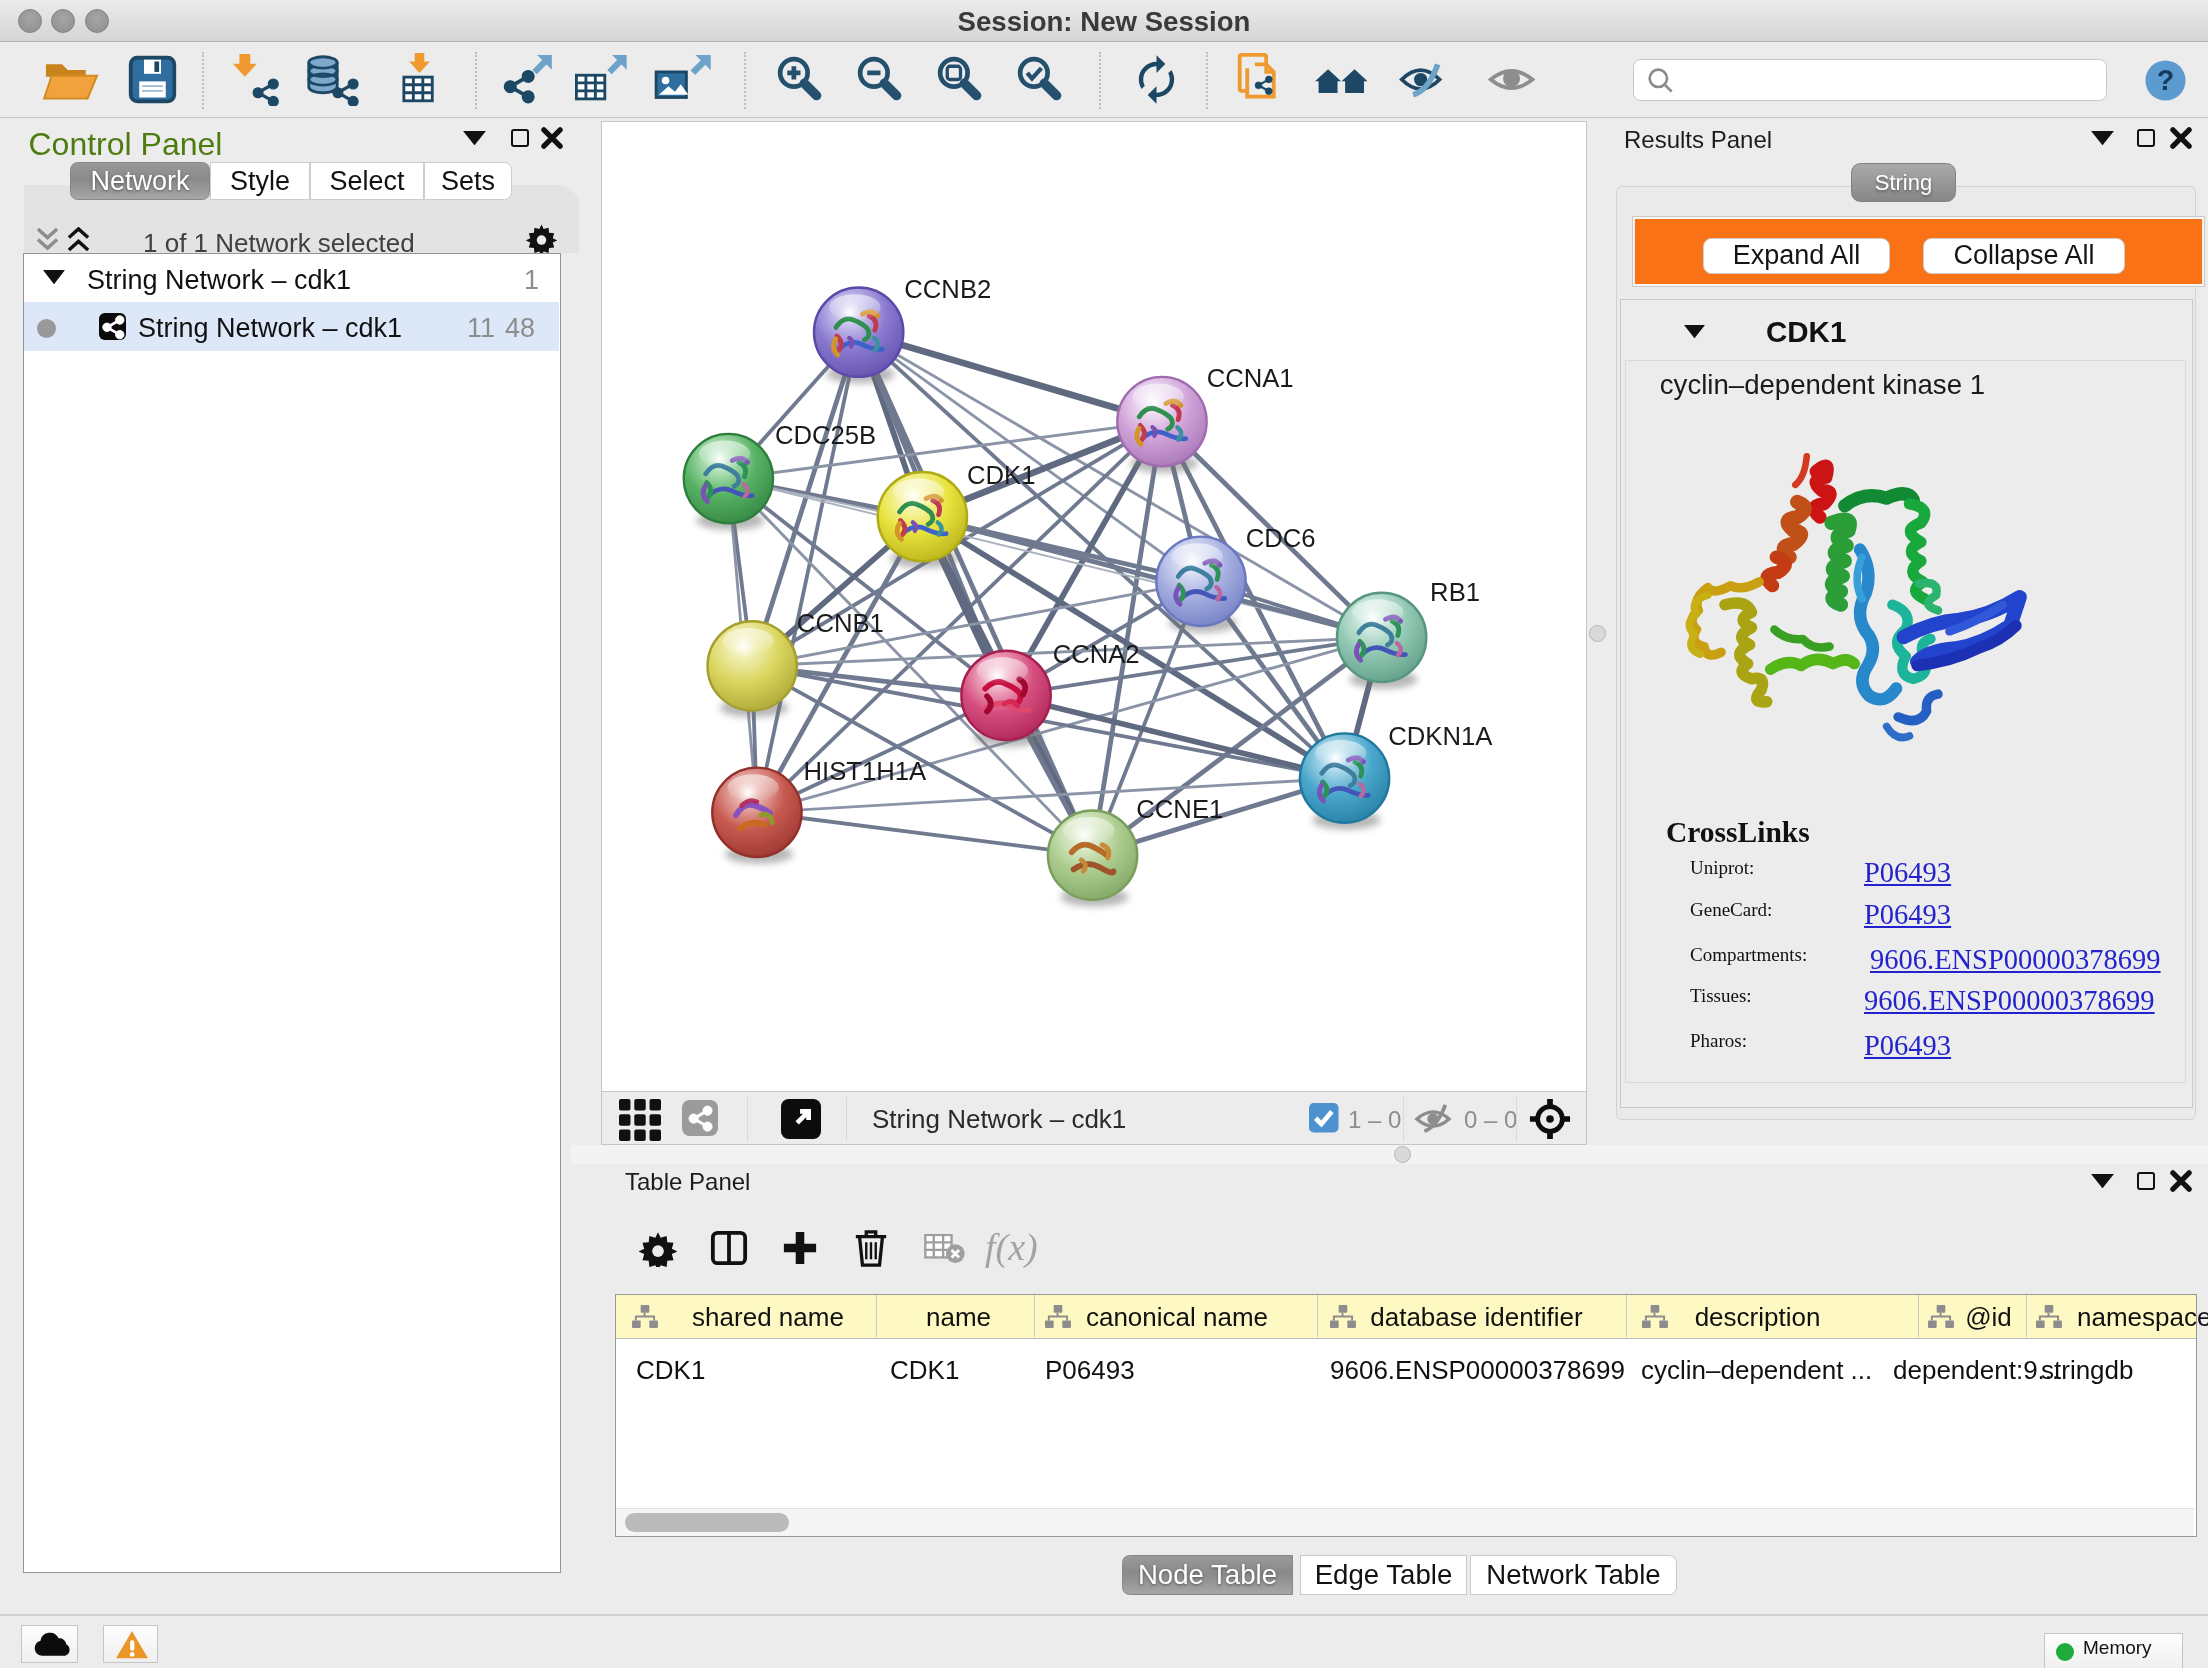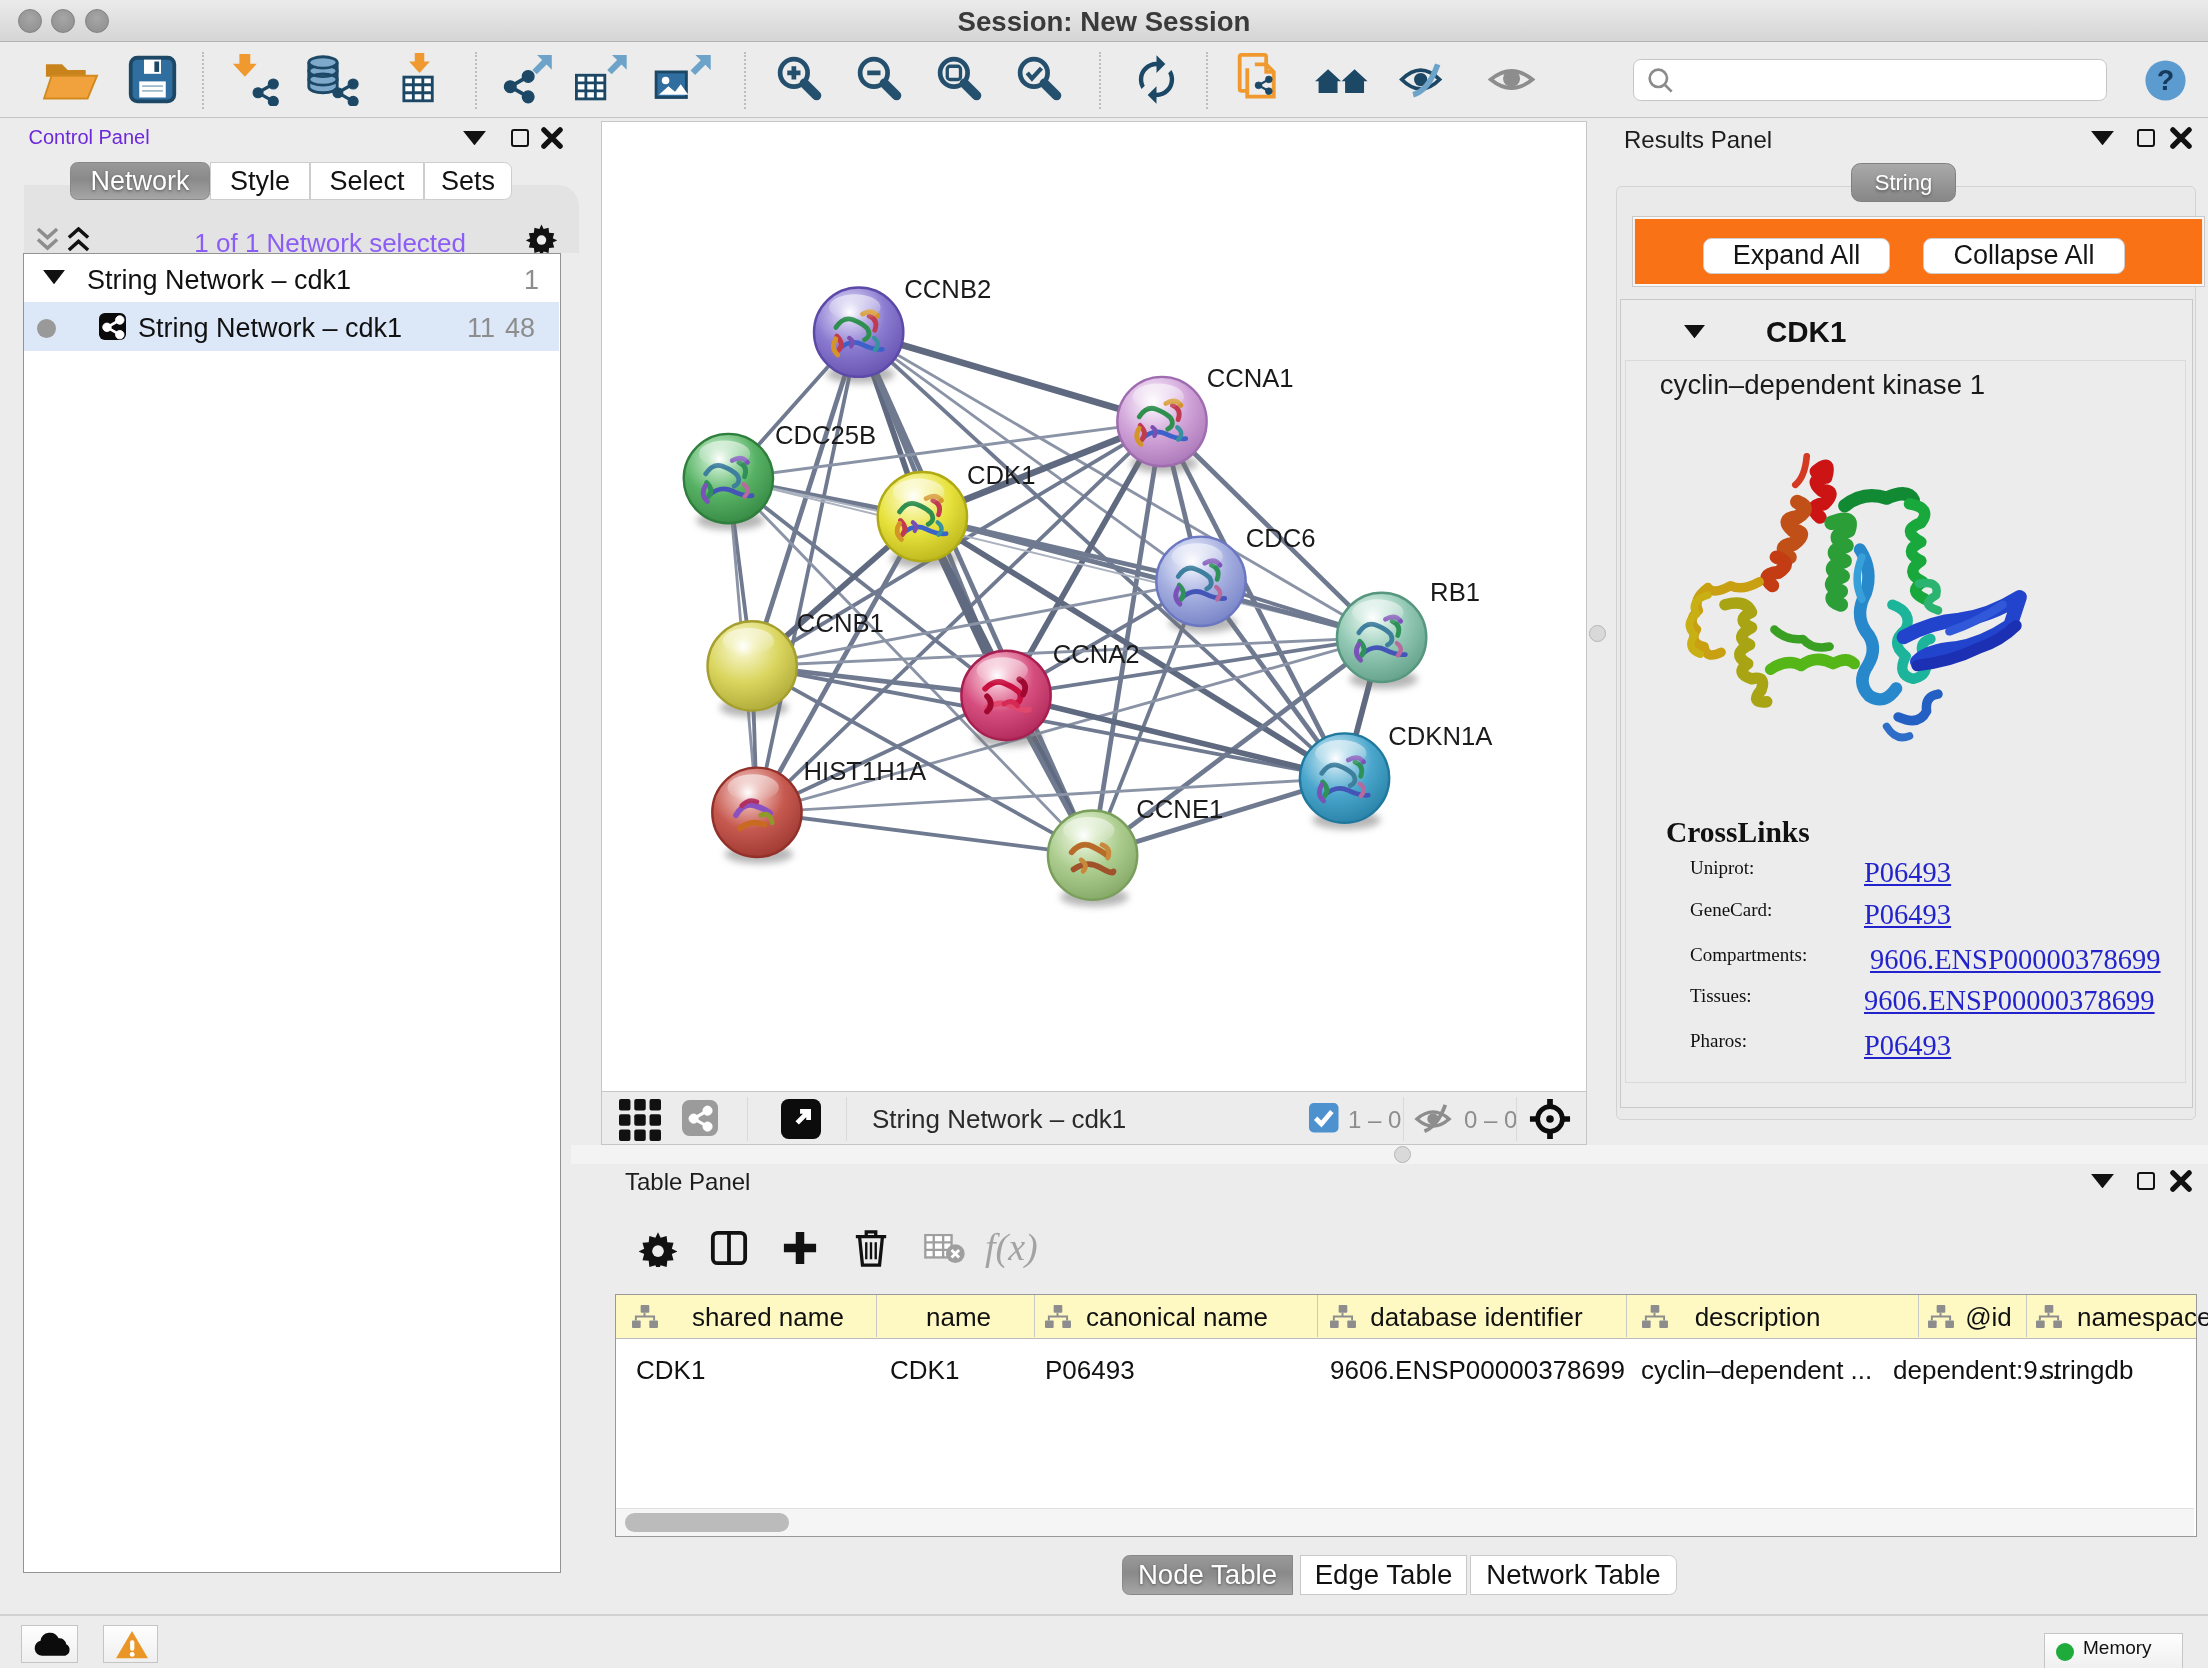--- a/index.html
+++ b/index.html
@@ -12,21 +12,21 @@
 .tl { position:absolute; top:8.6px; width:24px; height:24px; border-radius:50%;
   background:radial-gradient(circle at 50% 38%, #a6a6a6, #8d8d8d); border:1px solid #828282; }
 #titletext { width:100%; text-align:center; font-size:27.6px; color:#3a3a3a; line-height:44px; font-weight:bold; }
 
 #toolbar { left:0; top:42px; width:2208px; height:76px; background:#ececec; border-bottom:1.9px solid #c3c3c3; }
 .sep { position:absolute; top:51px; height:57px; width:0; border-left:2.9px dotted #bdbdbd; }
 .ticon { position:absolute; top:53px; }
 #searchbox { position:absolute; left:1633px; top:17px; width:474px; height:42px; background:#fff;
   border:1.9px solid #c6c6c6; border-radius:7.6px; }
 
-#cp-title { left:28.5px; top:126px; font-size:20px; color:#6d28d9; }
+#cp-title { left:28.5px; top:126px; font-size:32px; color:#4d7c0f; }
 .pctl { position:absolute; }
 .tab { position:absolute; z-index:5; top:162px; height:38px; font-size:27px; text-align:center;
   border:1px solid #cdcdcd; background:#fff; color:#111; }
 .tabsel { background:linear-gradient(#999,#8a8a8a 45%,#a6a6a6); color:#fff; border-color:#888;
   border-radius:7.6px; text-shadow:0 1px 2.9px #555; }
 #cp-subbar { left:24px; top:185px; width:555px; height:68px; background:#e3e3e3; border-radius:0 21px 0 0; }
 #cp-list { left:23px; top:253px; width:538px; height:1320px; background:#fff; border:1.9px solid #939393; }
 #cprow2 { position:absolute; left:0; top:48px; width:535px; height:49px; background:#dce7f8; }
 .gray { color:#8d8d8d; }
 
@@ -216,21 +216,21 @@
 <div class="tab" style="left:210px;width:100px;line-height:36px;">Style</div>
 <div class="tab" style="left:310px;width:114px;line-height:36px;">Select</div>
 <div class="tab" style="left:424px;width:88px;line-height:36px;border-radius:0 7.6px 7.6px 0;">Sets</div>
 <div class="abs" id="cp-subbar"></div>
 <svg class="pctl" style="left:36px;top:227px;" width="23" height="25" viewBox="0 0 24 26">
  <path d="M2,2 L12,11 L22,2 M2,13 L12,22 L22,13" fill="none" stroke="#8d8d8d" stroke-width="3.6"></path>
   </svg>
 <svg class="pctl" style="left:67px;top:227px;" width="23" height="25" viewBox="0 0 24 26">
  <path d="M2,11 L12,2 L22,11 M2,24 L12,15 L22,24" fill="none" stroke="#111" stroke-width="3.6"></path>
   </svg>
-<div class="pctl" style="left:143px;top:228px;width:323px;text-align:right;font-size:26px;color:#8b5cf6;">1 of 1 Network selected</div>
+<div class="pctl" style="left:143px;top:228px;width:323px;text-align:left;font-size:26px;color:#404040;">1 of 1 Network selected</div>
 <svg class="pctl" style="left:526px;top:222px;" width="31" height="31" viewBox="0 0 36 36">
  <path fill="#111" d="M18,3 l2.5,5.2 5.7,-1.6 0.6,5.9 5.9,0.6 -1.6,5.7 5.2,2.5 -5.2,2.5 1.6,5.7 -5.9,0.6 -0.6,5.9 -5.7,-1.6 -2.5,5.2 -2.5,-5.2 -5.7,1.6 -0.6,-5.9 -5.9,-0.6 1.6,-5.7 -5.2,-2.5 5.2,-2.5 -1.6,-5.7 5.9,-0.6 0.6,-5.9 5.7,1.6 z"></path>
  <circle cx="18" cy="21" r="5.5" fill="#ececec"></circle>
   </svg>
 
 <div class="abs" id="cp-list">
   <svg class="pctl" style="left:19px;top:16px;" width="22" height="14.3" viewBox="0 0 23 15">
       <polygon points="0,0 23,0 11.5,15" fill="#111"></polygon>
     </svg>
   <div class="pctl" style="left:63px;top:11.4px;font-size:27px;color:#111;">String Network – cdk1</div>

